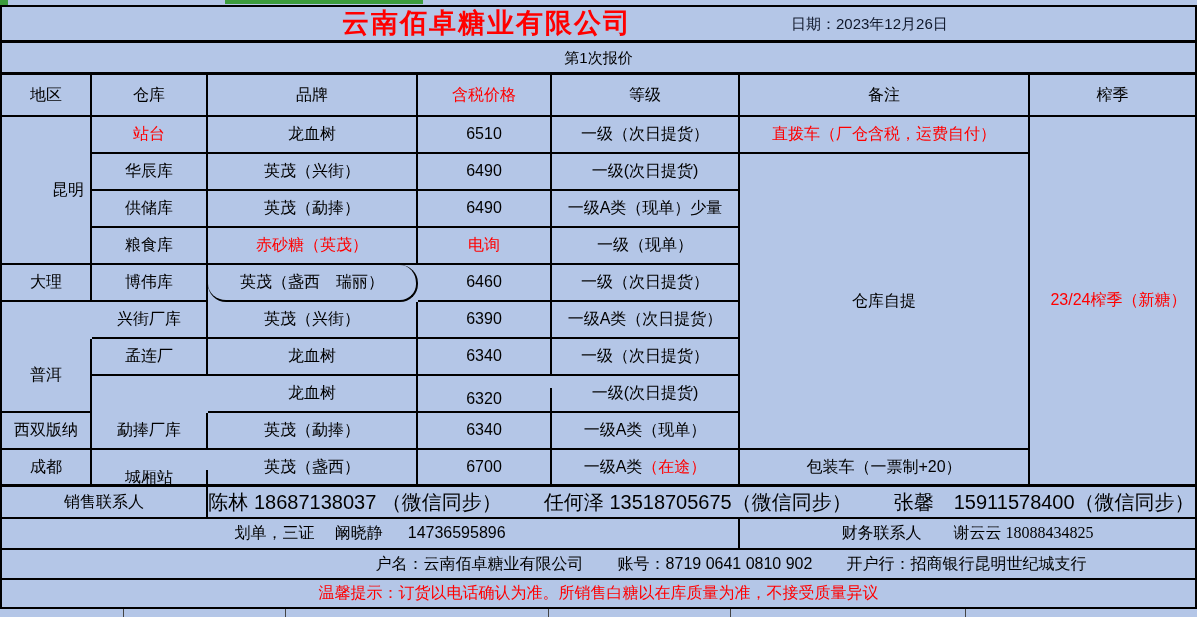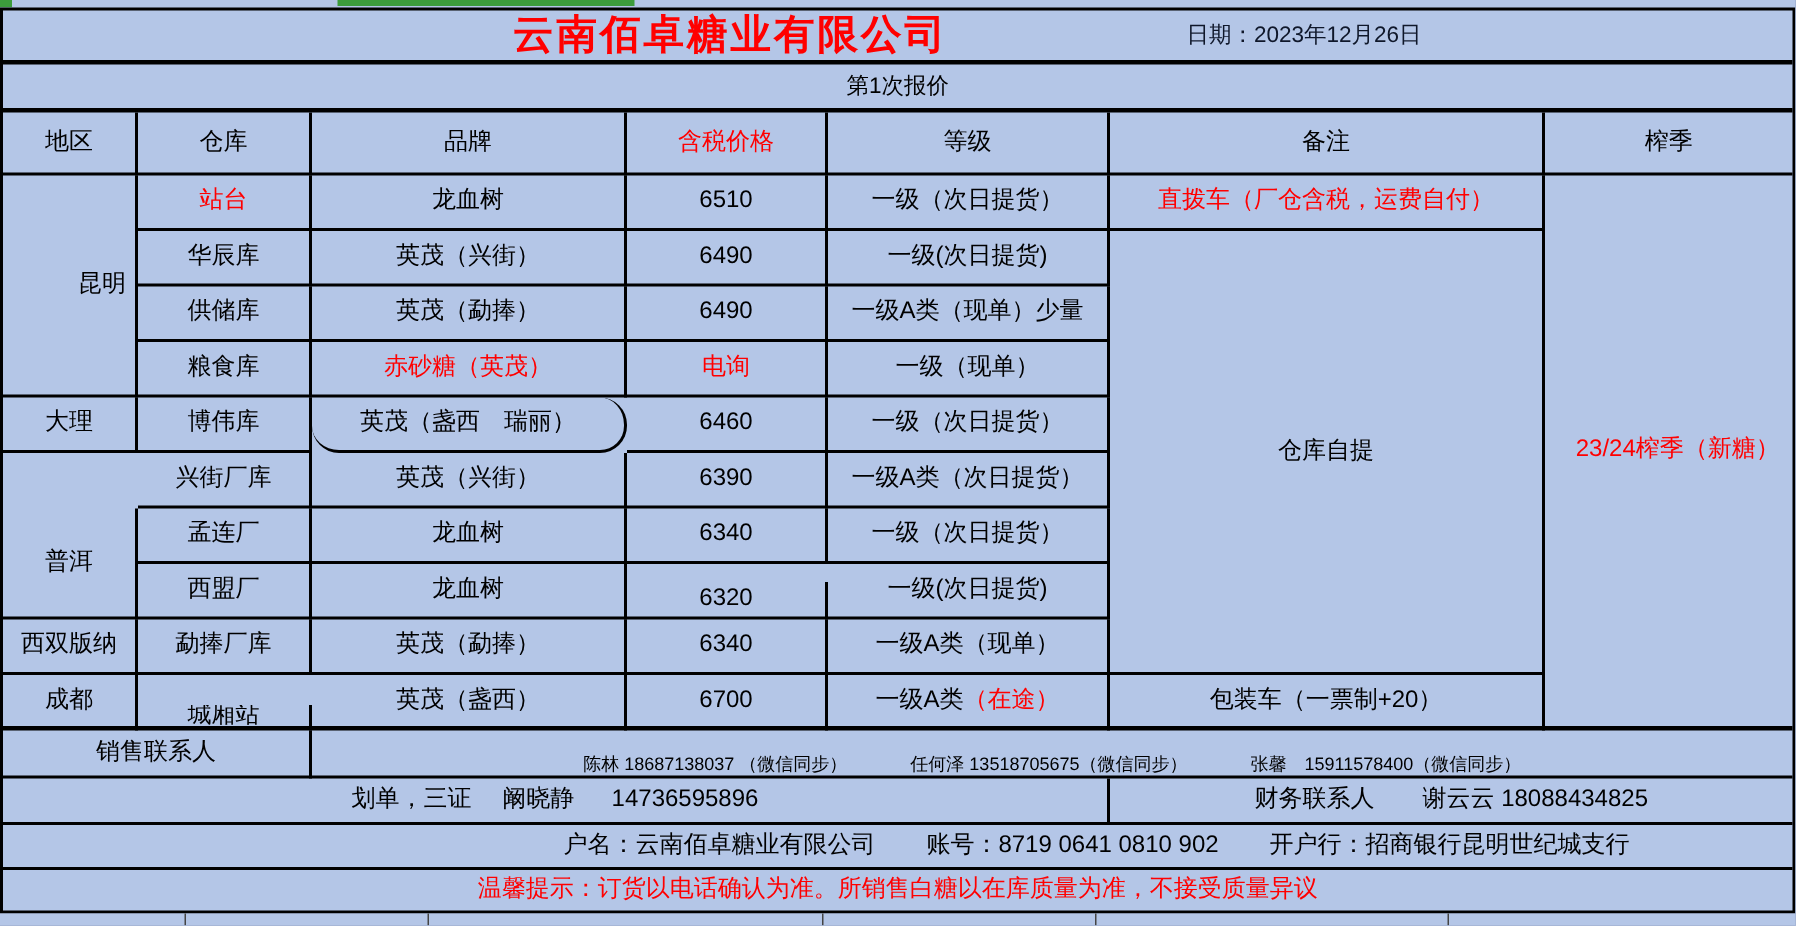--- a/index.html
+++ b/index.html
@@ -39,22 +39,22 @@
     position:absolute; left:0; top:0; width:970px; height:100%;
     display:flex; align-items:center; justify-content:center;
     font-size:27px; font-weight:bold; color:#FF0000; letter-spacing:2px;
   }
   .date-text {
     position:absolute; left:772px; top:0; height:100%;
     display:flex; align-items:center; font-size:15px; color:#0f172a;margin-left:17px;
   }
   .quote-cell { border-right:none; font-size:15px; }
 
-  .contacts-cell { gap:42px; font-size:12px;align-items:flex-end; }
-  .finance-cell  { gap:32px; }
+  .contacts-cell { gap:42px; font-size:20px; }
+  .finance-cell  { gap:32px;font-family:Liberation Serif, serif; }
   .account-cell  { border-right:none; gap:34px; padding-left:265px; justify-content:center; }
   .notice-cell   { border-right:none; font-size:16px; }
 
   .bottom-strip { position:absolute; left:0; top:609px; width:1197px; height:8px; background:#B4C6E7; }
   .tick { position:absolute; top:0; width:1px; height:8px; background:#444; }
 </style>
 </head>
 <body>
 
 <div id="sheet">
@@ -84,21 +84,20 @@
     <div class="cell" style="grid-column:1; grid-row:12;">西双版纳</div>
     <div class="cell bb-thick" style="grid-column:1; grid-row:13;">成都</div>
 
     <div class="cell red" style="grid-column:2; grid-row:4;">站台</div>
     <div class="cell" style="grid-column:2; grid-row:5;">华辰库</div>
     <div class="cell" style="grid-column:2; grid-row:6;">供储库</div>
     <div class="cell" style="grid-column:2; grid-row:7;">粮食库</div>
     <div class="cell" style="grid-column:2; grid-row:8;">博伟库</div>
     <div class="cell" style="grid-column:2; grid-row:9;">兴街厂库</div>
     <div class="cell" style="grid-column:2; grid-row:10;">孟连厂</div>
-    <div class="cell" style="grid-column:2; grid-row:11;">西盟厂</div>
     <div class="cell" style="grid-column:2; grid-row:12;">勐捧厂库</div>
     <div class="cell bb-thick" style="grid-column:2; grid-row:13;margin-top:20px;">城厢站</div>
 
     <div class="cell" style="grid-column:3; grid-row:4;">龙血树</div>
     <div class="cell" style="grid-column:3; grid-row:5;">英茂（兴街）</div>
     <div class="cell" style="grid-column:3; grid-row:6;">英茂（勐捧）</div>
     <div class="cell red" style="grid-column:3; grid-row:7;">赤砂糖（英茂）</div>
     <div class="cell" style="grid-column:3; grid-row:8;border-radius:18px;">英茂（盏西　瑞丽）</div>
     <div class="cell" style="grid-column:3; grid-row:9;">英茂（兴街）</div>
     <div class="cell" style="grid-column:3; grid-row:10;">龙血树</div>

